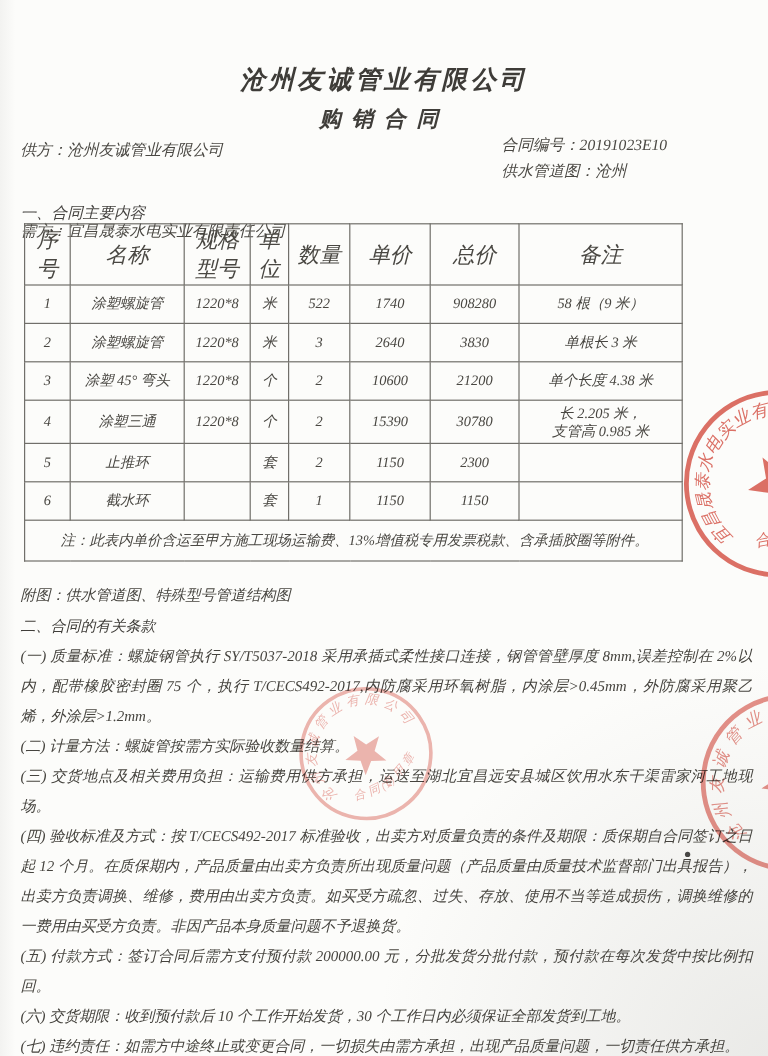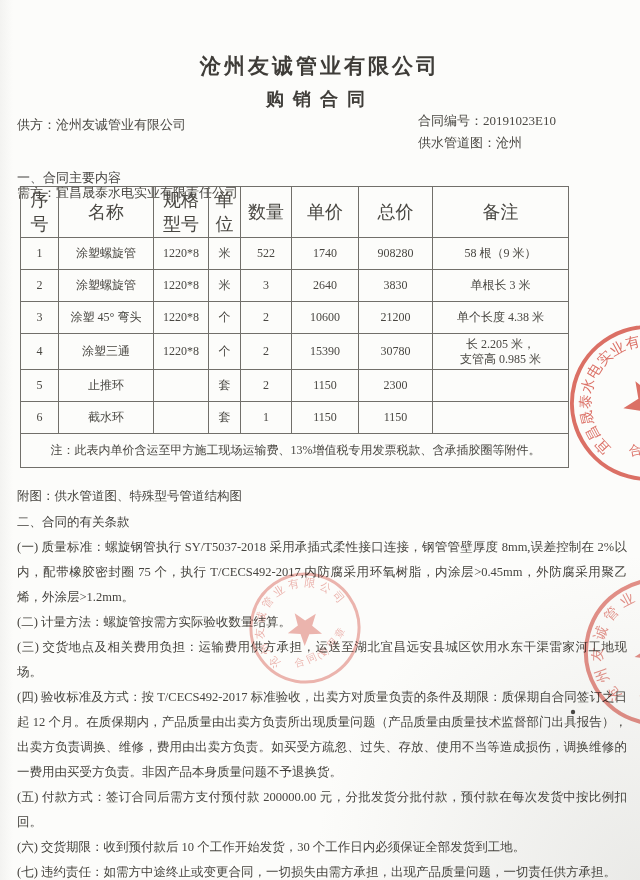--- a/index.html
+++ b/index.html
@@ -8,20 +8,21 @@
     background:#e9e9e7;
     font-family:"Liberation Serif","DejaVu Serif",serif;
   }
   .page{
     position:relative;width:640px;height:880px;overflow:hidden;
     background:
       radial-gradient(circle at 100% 100%, rgba(170,170,165,0.22), rgba(170,170,165,0) 30%),
       linear-gradient(90deg, rgba(160,160,158,0.10), rgba(160,160,158,0) 2%),
       #fcfcfa;
     color:#45433e;
+    font-style:italic;
   }
   .abs{position:absolute;}
   .title1{
     left:0;right:0;top:52px;text-align:center;
     font-size:21px;font-weight:bold;letter-spacing:3px;color:#3e3c38;
   }
   .title2{
     left:0;right:0;top:87px;text-align:center;
     font-size:18px;font-weight:bold;letter-spacing:9px;color:#403e3a;
   }

